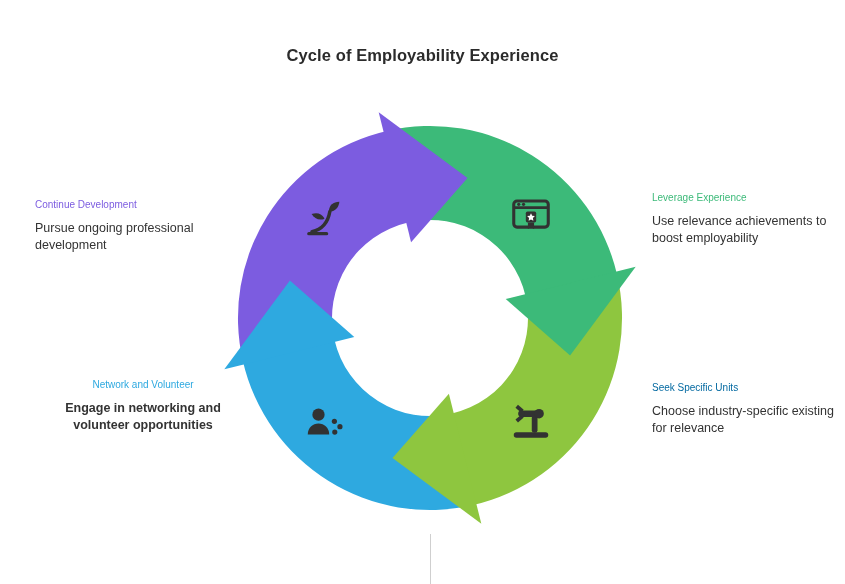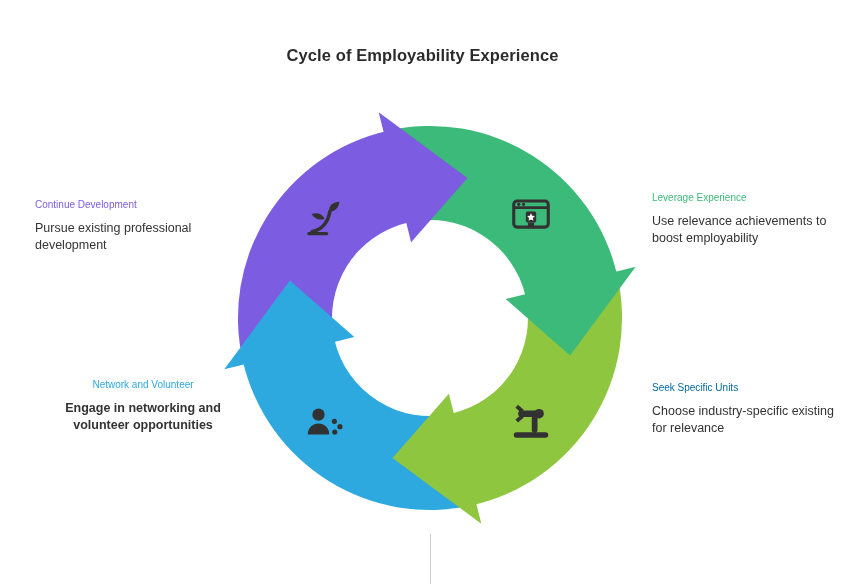--- a/index.html
+++ b/index.html
@@ -89,21 +89,21 @@
     <circle cx="8.6" cy="9.2" r="3.2"></circle>
     <path d="M3 19.6c0-3.7 2.6-5.8 5.6-5.8s5.6 2.1 5.6 5.8z"></path>
     <circle cx="16.9" cy="12.7" r="1.35"></circle>
     <circle cx="19.8" cy="15.5" r="1.35"></circle>
     <circle cx="17.1" cy="18.3" r="1.35"></circle>
   </svg>
 </div>
 
 <div class="label label-1">
   <div class="step-title" style="color: rgb(124, 92, 224);">Continue Development</div>
-  <div class="step-desc">Pursue existing professional development</div>
+  <div class="step-desc">Pursue ongoing professional development</div>
 </div>
 
 <div class="label label-2">
   <div class="step-title" style="color: rgb(60, 186, 121);">Leverage Experience</div>
   <div class="step-desc">Use relevance achievements to boost employability</div>
 </div>
 
 <div class="label label-3">
   <div class="step-title" style="color: #0369a1;">Seek Specific Units</div>
   <div class="step-desc">Choose industry-specific existing for relevance</div>

